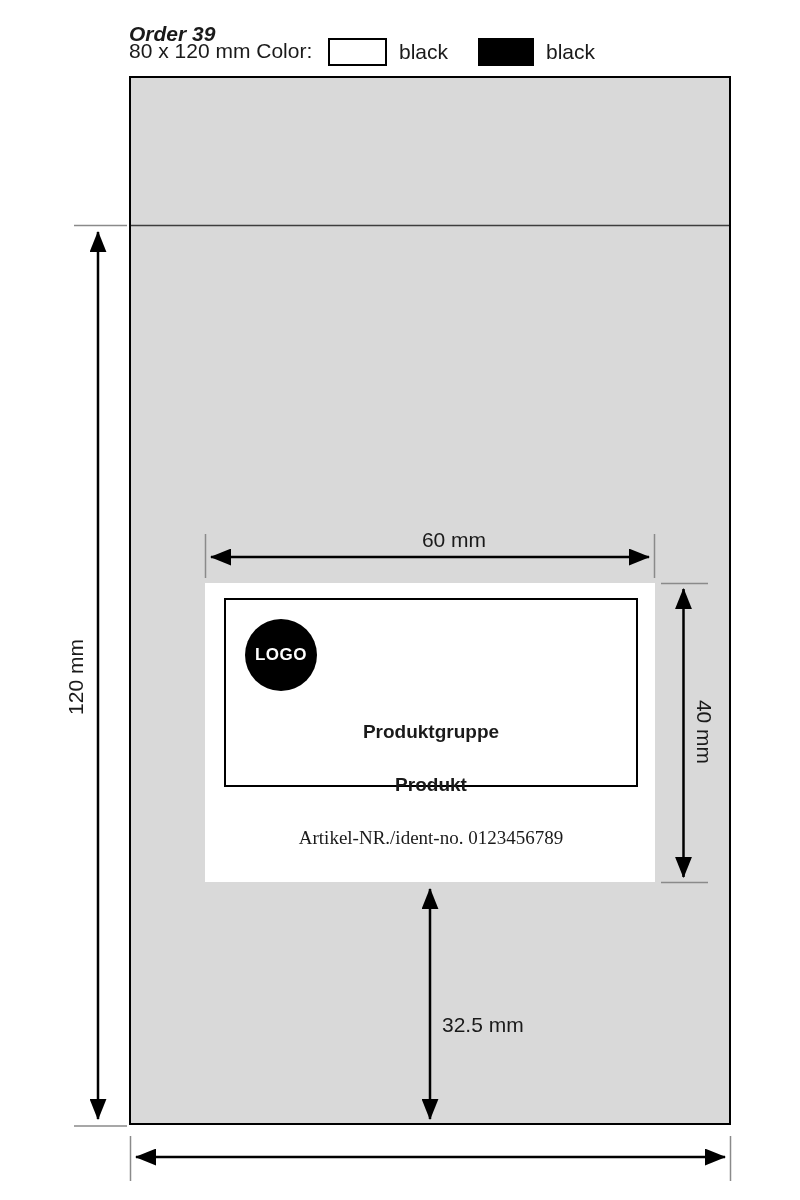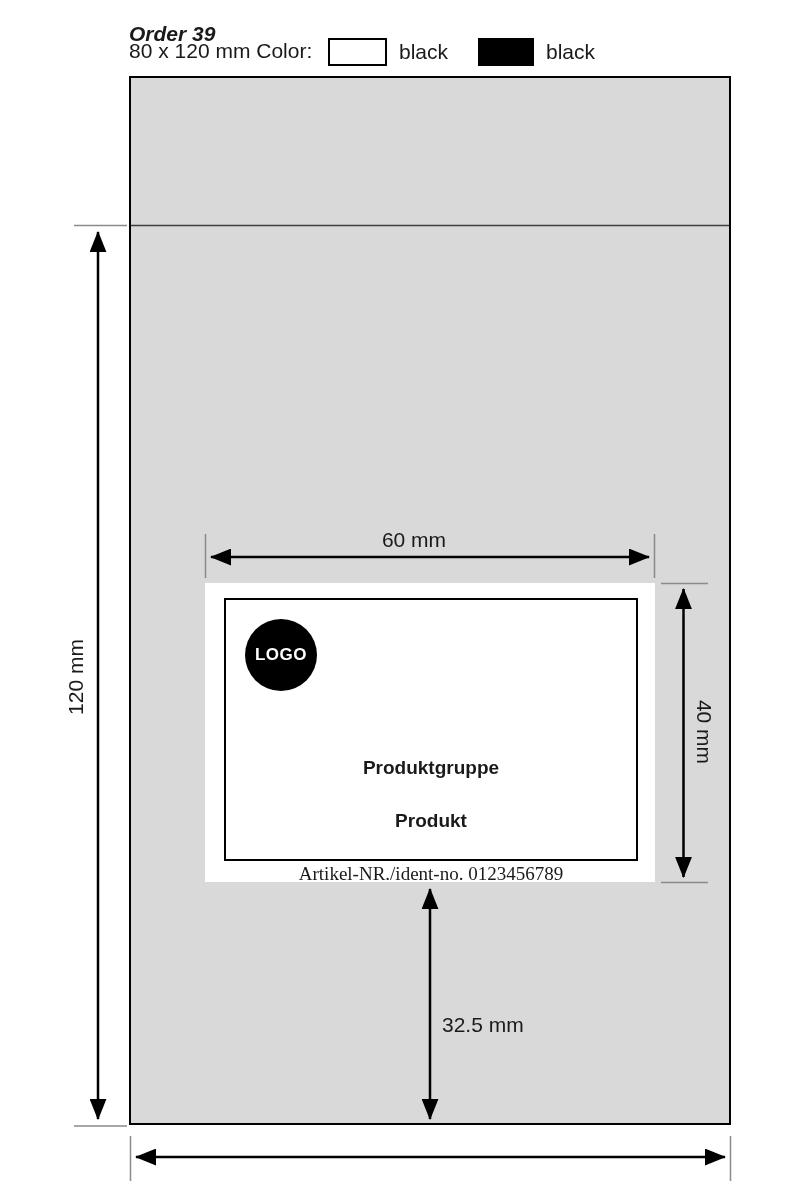--- a/index.html
+++ b/index.html
@@ -16,33 +16,33 @@
   .swatch-label { position: absolute; top: 40px; font-size: 21px; white-space: nowrap; }
   .swatch-label.white { left: 399px; }
   .swatch-label.black { left: 546px; }
 
   
   .bag { position: absolute; left: 129px; top: 76px; width: 602px; height: 1049px;
          background: #d9d9d9; border: 2px solid #000000; }
 
   
   .label-zone { position: absolute; left: 205px; top: 583px; width: 450px; height: 299px; background: #ffffff; }
-  .label-box  { position: absolute; left: 224px; top: 598px; width: 414px; height: 263px;
+  .label-box  { position: absolute; left: 224px; top: 598px; width: 414px; height: 189px;
                 border: 2px solid #000000; background: #ffffff; }
   .logo { position: absolute; left: 19px; top: 19px; width: 72px; height: 72px; border-radius: 50%;
           background: #000000; display: flex; align-items: center; justify-content: center; }
   .logo span { color: #ffffff; font-weight: bold; font-size: 17px; letter-spacing: 0.5px; }
-  .label-line { position: absolute; left: 0; width: 100%; text-align: center; white-space: nowrap; margin-top: 36px; }
+  .label-line { position: absolute; left: 0; width: 100%; text-align: center; white-space: nowrap; }
   .product-group { top: 121px; font-size: 19px; font-weight: bold; }
   .product       { top: 174px; font-size: 19px; font-weight: bold; }
   .article       { top: 227px; font-size: 19px; font-family: Liberation Serif, serif; }
 
   
   .dim-label { position: absolute; font-size: 21px; white-space: nowrap; color: #1a1a1a; }
-  .dim-60   { left: 414px; top: 540px;  transform: translate(-50%, -50%); }
+  .dim-60   { left: 454px; top: 540px;  transform: translate(-50%, -50%); }
   .dim-120  { left: 76px;  top: 677px;  transform: translate(-50%, -50%) rotate(-90deg); }
   .dim-40   { left: 704px; top: 732px;  transform: translate(-50%, -50%) rotate(90deg); }
   .dim-325  { left: 442px; top: 1005px; transform: translateY(-50%); margin-top: 20px; }
   .dim-80   { left: 414px; top: 1174px; transform: translate(-50%, -50%); margin-top: 40px; }
 
   
   svg.overlay { position: absolute; left: 0; top: 0; width: 800px; height: 1200px; pointer-events: none; }
   .dim  { stroke: #000000; stroke-width: 2.5; fill: none; }
   .tick { stroke: #8a8a8a; stroke-width: 1.5; fill: none; }
   .seal { stroke: #3d3d3d; stroke-width: 1.5; fill: none; }

